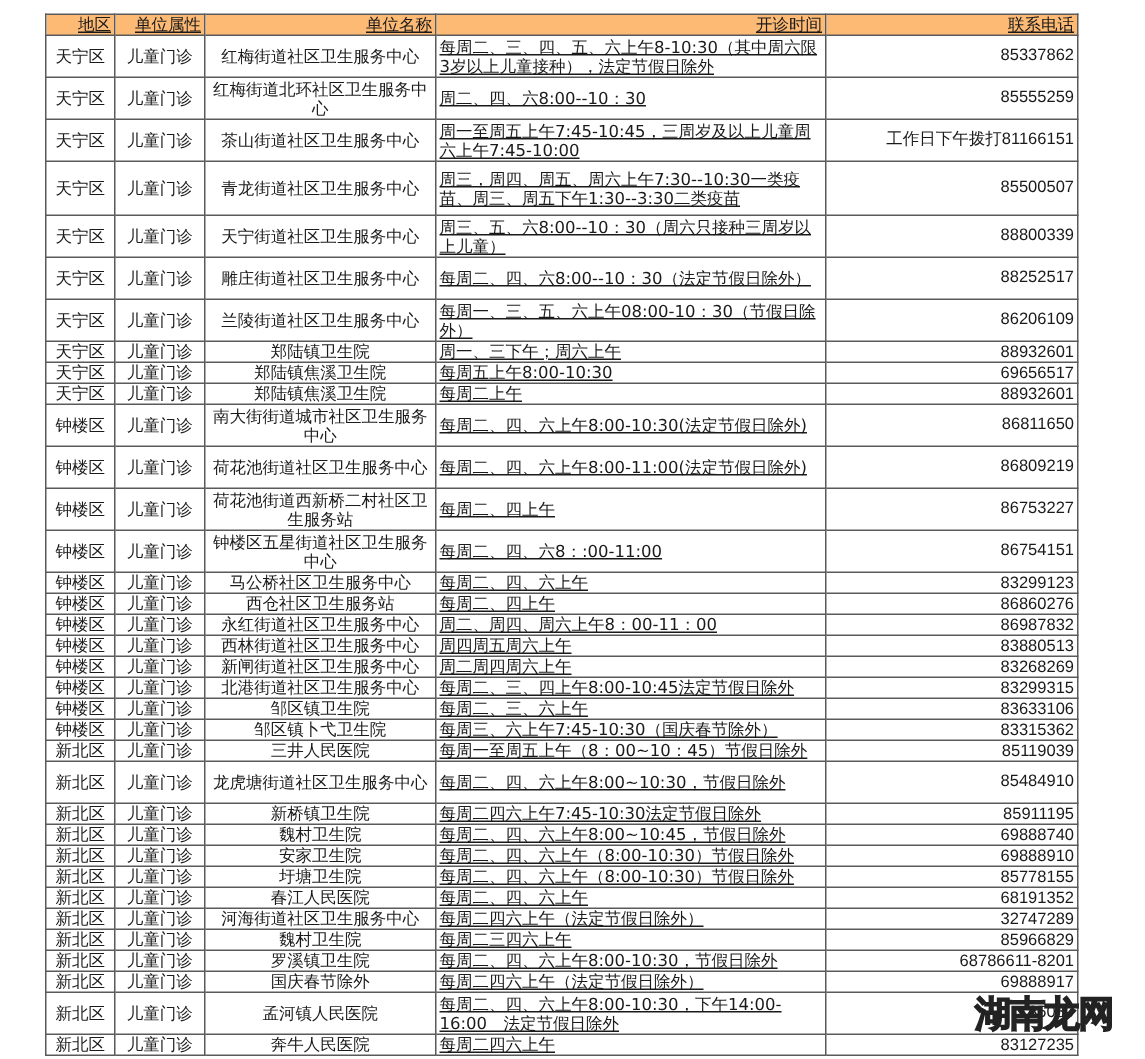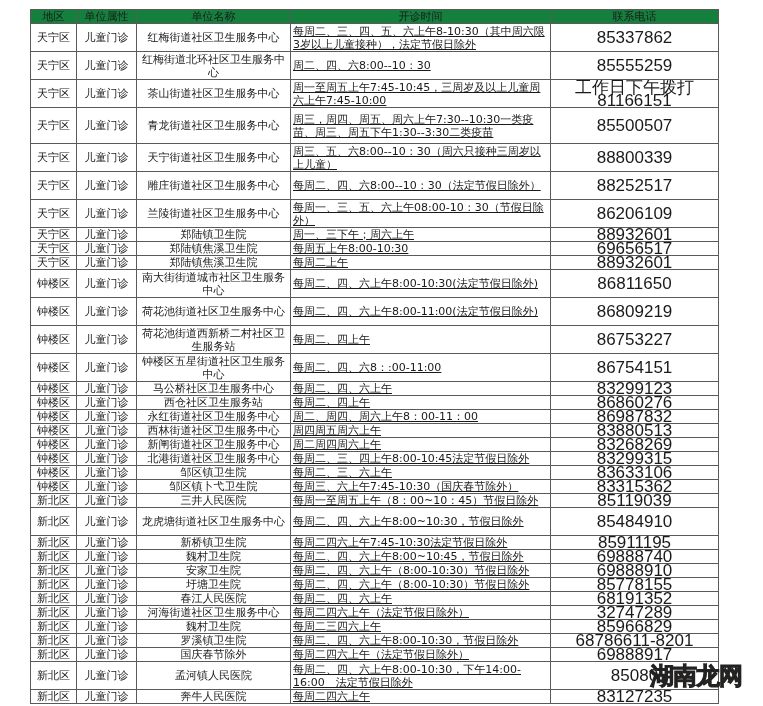--- a/index.html
+++ b/index.html
@@ -11,29 +11,30 @@
     font-size: 11px; color: #1a1a1a;
   }
   table.sched th, table.sched td {
     border: 1px solid #5a5a5a;
     padding: 0 2px;
     line-height: 13px;
     overflow: hidden;
     vertical-align: middle;
   }
   table.sched th {
-    background: #15803d;
+    background: #fdba74;
     font-weight: normal;
     height: 13px;
-    text-align: center;
+    text-align: right;
+    text-decoration: underline;
   }
   td.c-area, td.c-type { text-align: center; white-space: nowrap; }
   td.c-name { text-align: center; }
   td.c-hours { text-align: left; text-decoration: underline; }
-  td.c-phone { text-align: center; font-family: "Liberation Sans Narrow", "Liberation Sans", sans-serif; font-size: 17px; }
+  td.c-phone { text-align: right; font-family: "Liberation Sans Narrow", "Liberation Sans", sans-serif; font-size: 11px; }
   tr.tall td { height: 27px; }
   tr.tall36 td { height: 35px; }
   tr.short td { height: 13px; line-height: 12px; }
   .watermark {
     position: absolute; left: 650px; top: 662px;
     font-size: 24px; font-weight: bold; letter-spacing: -1px;
     line-height: 28px;
   }
   .wm-a { color: #e07a1a; -webkit-text-stroke: 1px #222; }
   .wm-b { color: #4d7c0f; -webkit-text-stroke: 1px #222; }

